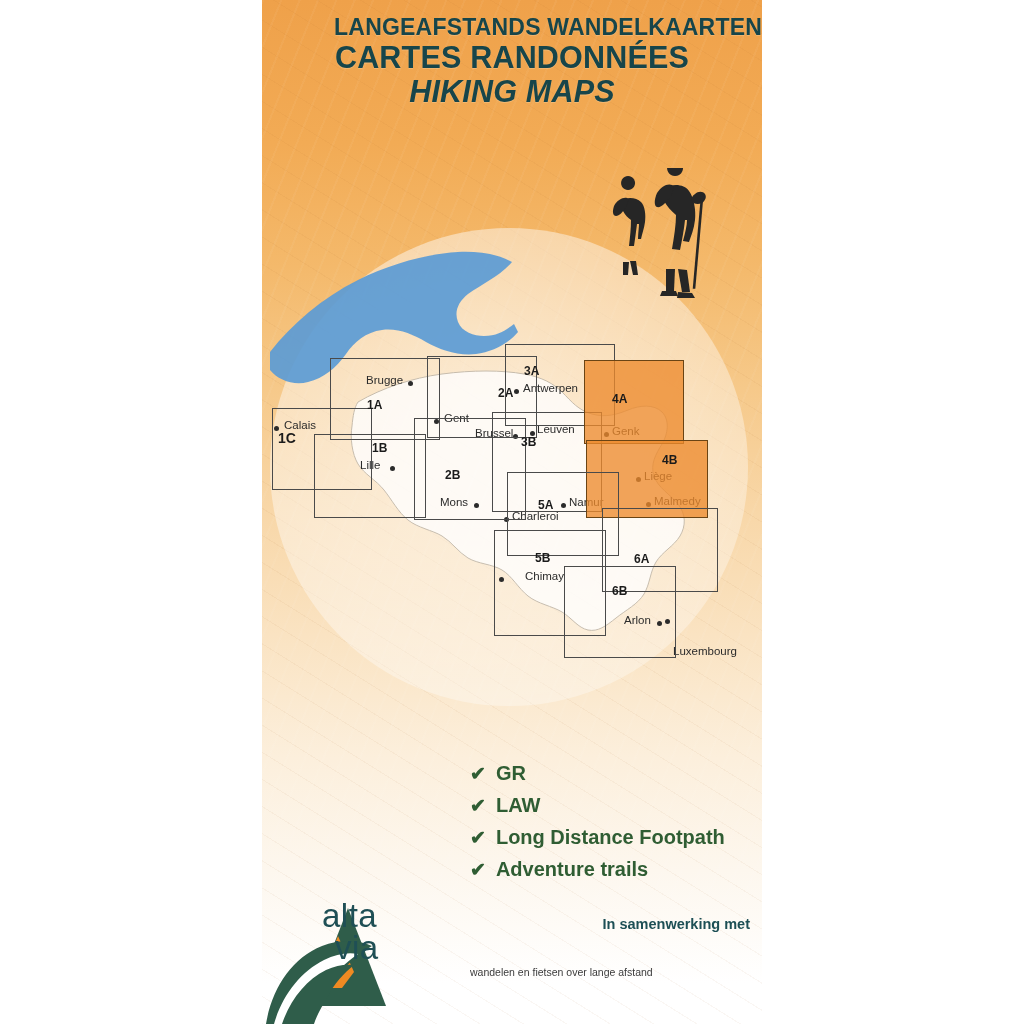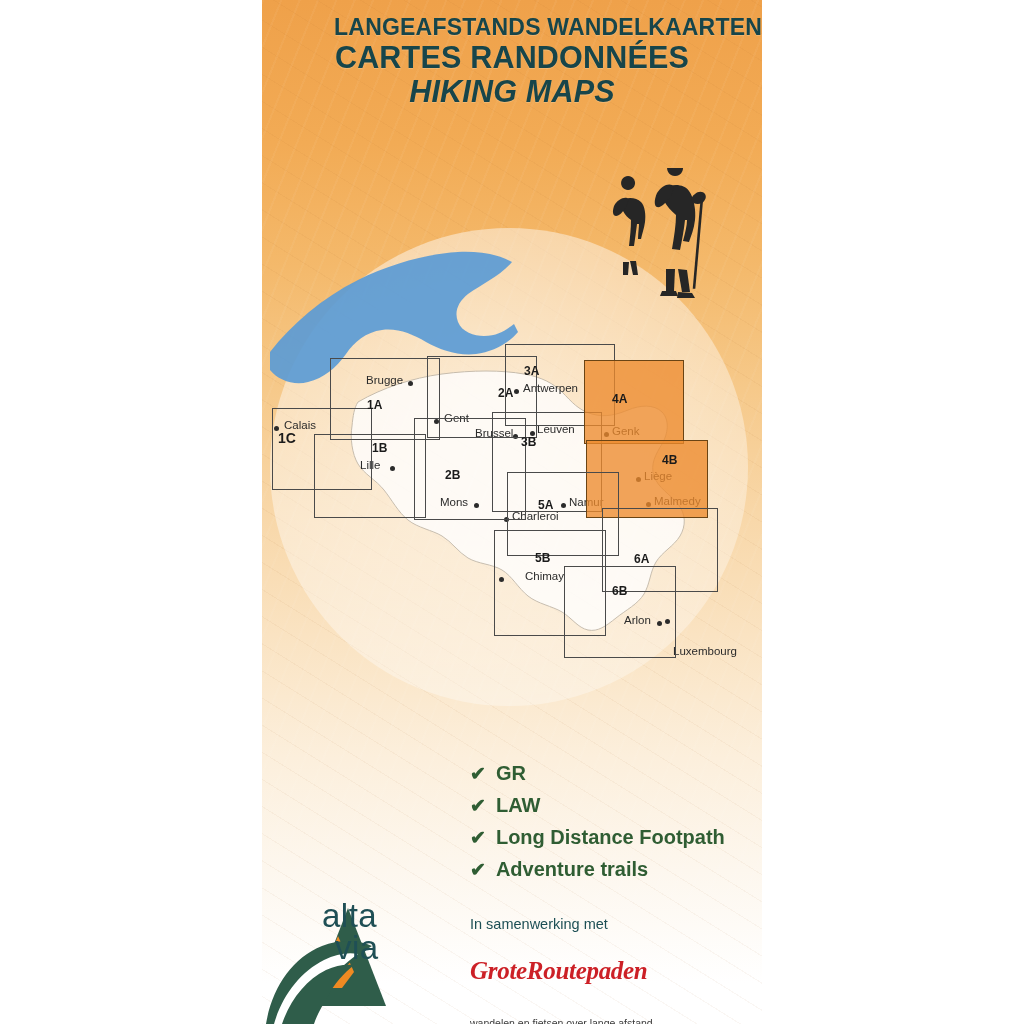--- a/index.html
+++ b/index.html
@@ -161,23 +161,24 @@
 
   
   .partner {
     position: absolute;
     left: 208px;
     top: 916px;
     width: 280px;
   }
   .partner-intro {
     color: #1d4f55;
-    font-weight: normal;
+    font-weight: bold;
     font-size: 14.5px;
-    margin-bottom: 26px;
+    margin-bottom: 9px;
+    text-align: right;
   }
   .partner-logo {
     font-family: "Liberation Serif", serif;
     color: #cc2026;
     font-size: 25px;
     font-style: italic;
     font-weight: bold;
     letter-spacing: -0.3px;
     line-height: 1;
     position: relative;
@@ -374,23 +375,20 @@
         <span>Long Distance Footpath</span>
       </div>
       <div class="feature">
         <span class="check">✔</span>
         <span>Adventure trails</span>
       </div>
     </div>
 
     <div class="partner">
       <div class="partner-intro">In samenwerking met</div>
-      <div class="partner-logo">
-        <span>Grote</span><span>Routepaden</span>
-      </div>
 
       <div class="partner-tagline" style="margin-top:34px;">wandelen en fietsen over lange afstand</div>
     </div>
 
     <div class="altavia">
       <svg style="position:absolute;left:0;top:0;width:160px;height:140px;" viewBox="0 0 160 140">
         <path d="M48,122 L86,24 L124,122 Z" fill="#2f5d4a"></path>
         <path d="M64,122 L86,64 L108,122 Z" fill="#ffffff" opacity="0.0"></path>
         <path d="M56,104 L76,52 L92,88 L80,104 Z" fill="#ef8a22"></path>
         <path d="M4,140 C10,104 30,74 60,62 C78,55 96,56 110,62

